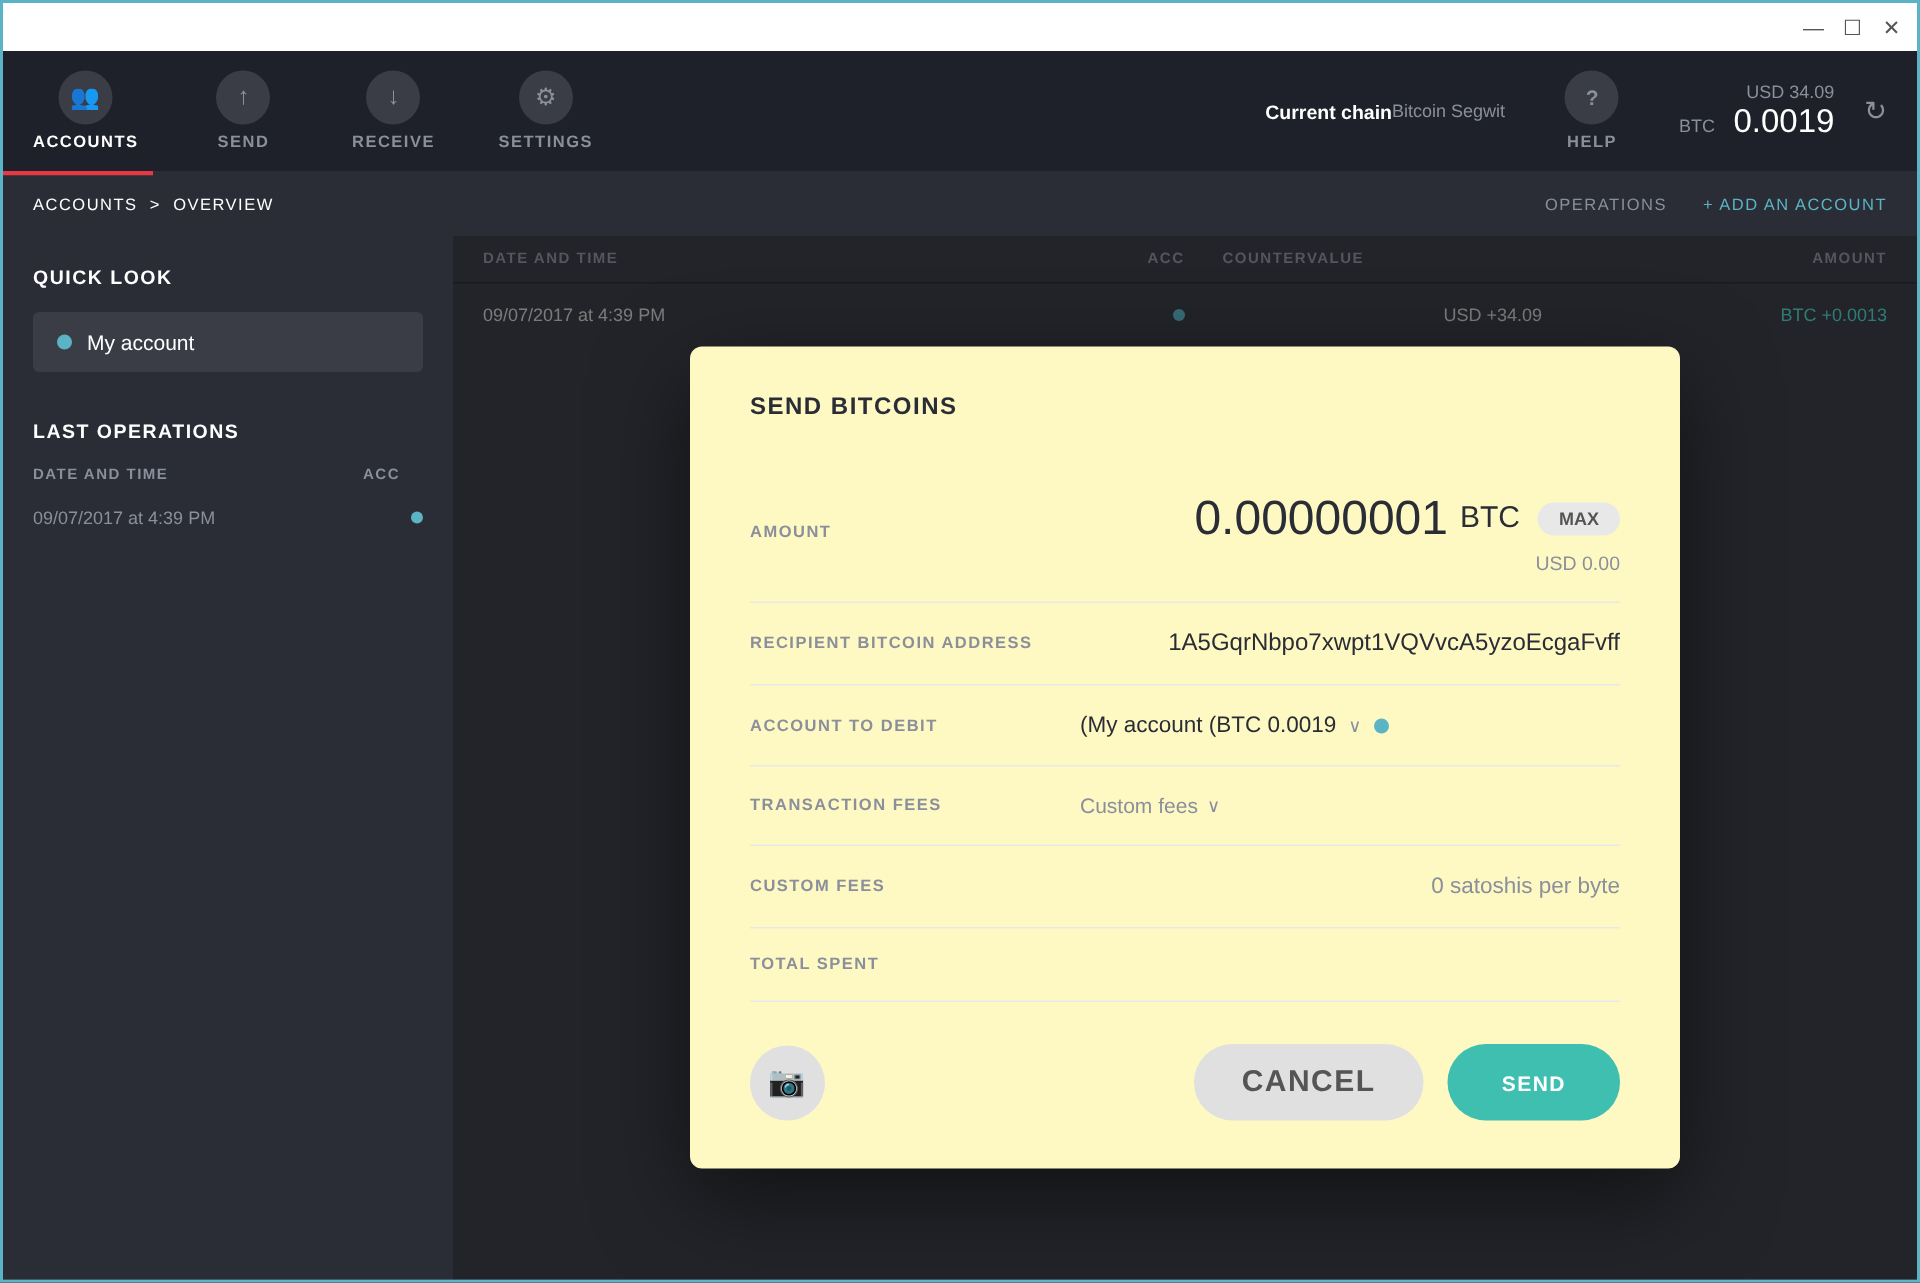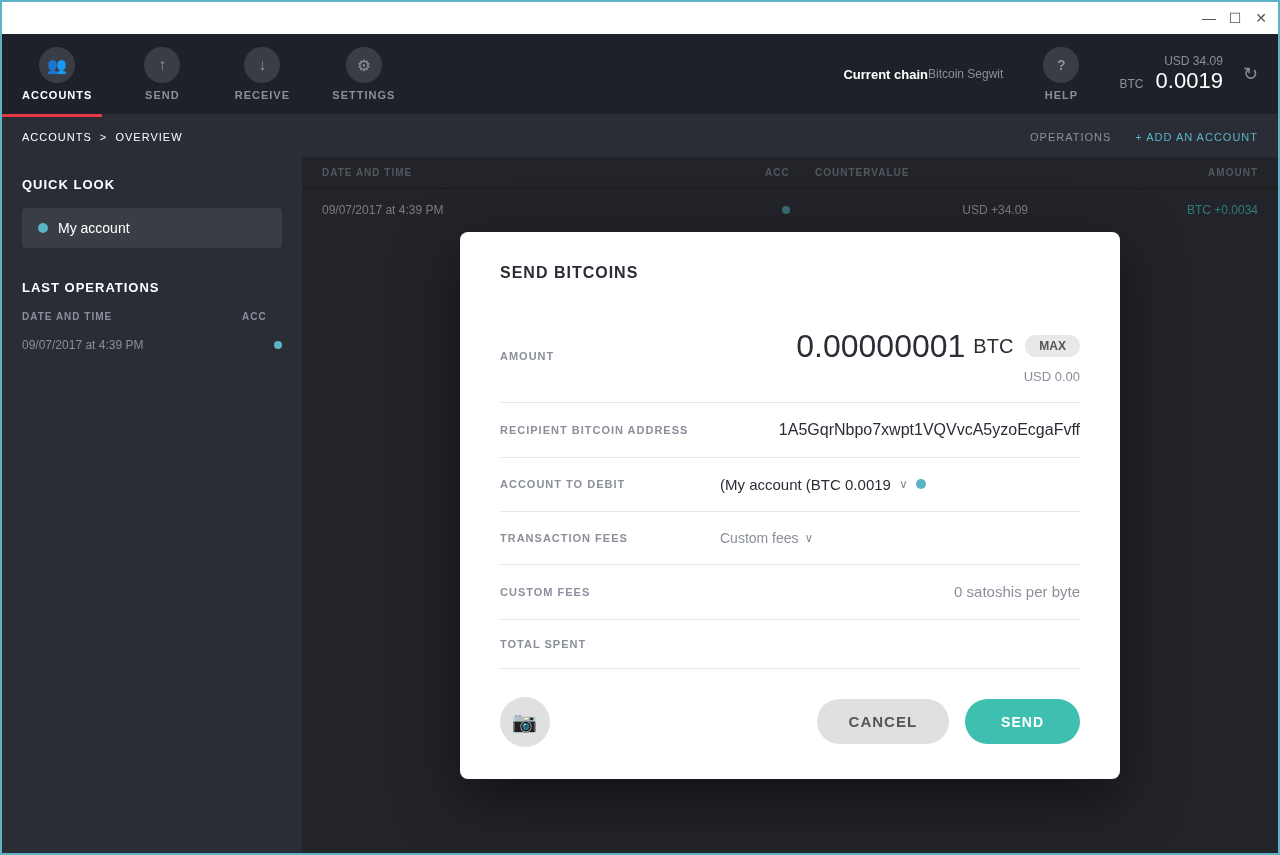--- a/index.html
+++ b/index.html
@@ -329,21 +329,21 @@
       top: 0; left: 0; right: 0; bottom: 0;
       background: rgba(0,0,0,0.4);
       display: flex;
       align-items: center;
       justify-content: center;
       z-index: 100;
     }
 
     
     .dialog {
-      background: #ffffff;
+      background: #fef9c3;
       border-radius: 8px;
       width: 660px;
       padding: 32px 40px 32px 40px;
       box-shadow: 0 20px 60px rgba(0,0,0,0.5);
     }
 
     .dialog-title {
       font-size: 16px;
       font-weight: 700;
       color: #2a2d35;
@@ -480,21 +480,21 @@
     .footer-actions {
       display: flex;
       gap: 16px;
     }
 
     .cancel-btn {
       padding: 14px 32px;
       border-radius: 30px;
       background: #e0e0e0;
       color: #555;
-      font-size: 15px;
+      font-size: 20px;
       font-weight: 600;
       letter-spacing: 1px;
       text-transform: uppercase;
       cursor: pointer;
       border: none;
     }
 
     .send-btn {
       padding: 14px 36px;
       border-radius: 30px;
@@ -610,21 +610,21 @@
       <div class="table-headers">
         <span class="col-date">DATE AND TIME</span>
         <span class="col-acc">ACC</span>
         <span class="col-cv">COUNTERVALUE</span>
         <span class="col-amount">AMOUNT</span>
       </div>
       <div class="table-row">
         <span class="row-date">09/07/2017 at 4:39 PM</span>
         <div class="row-dot"></div>
         <span class="row-cv">USD +34.09</span>
-        <span class="row-amount">BTC +0.0034</span>
+        <span class="row-amount">BTC +0.0013</span>
       </div>
 
       <div class="overlay">
         <div class="dialog">
 
           <div class="dialog-title">SEND BITCOINS</div>
 
           <div class="dialog-row">
             <span class="row-label">AMOUNT</span>
             <div class="row-value amount-row-inner">

